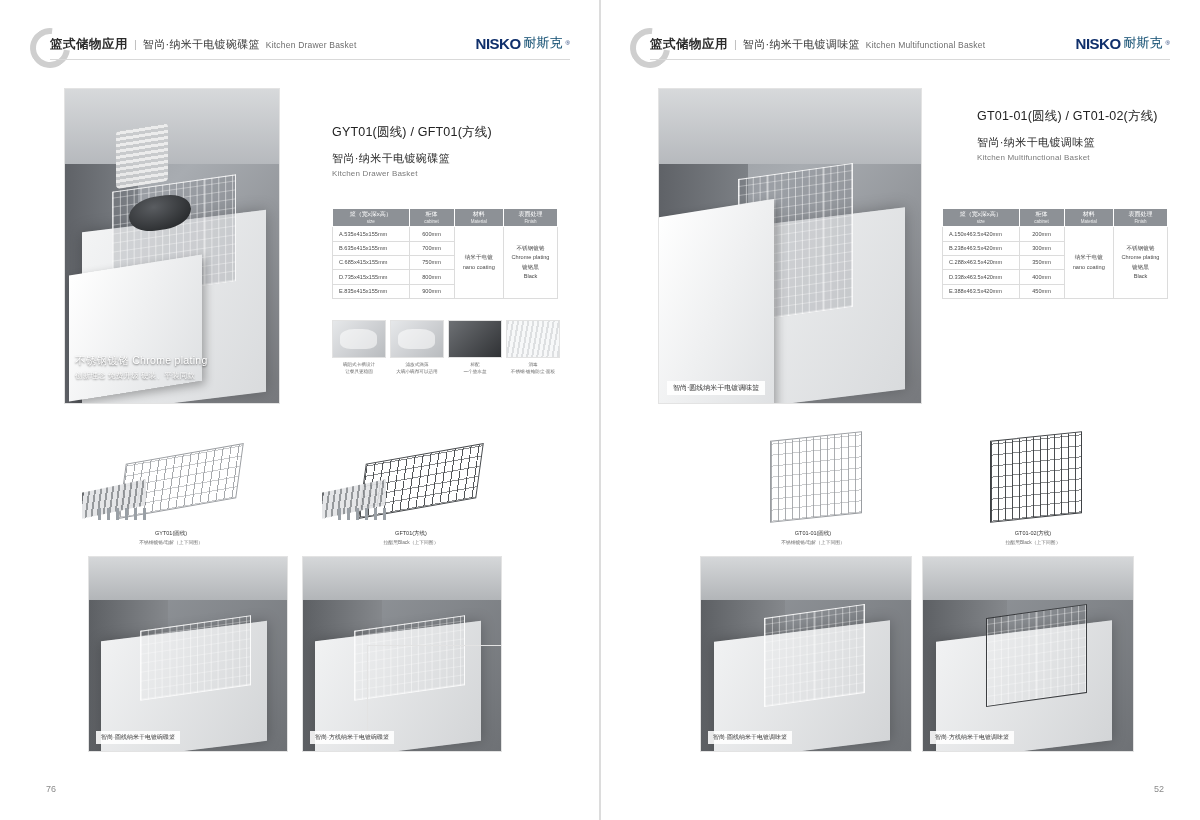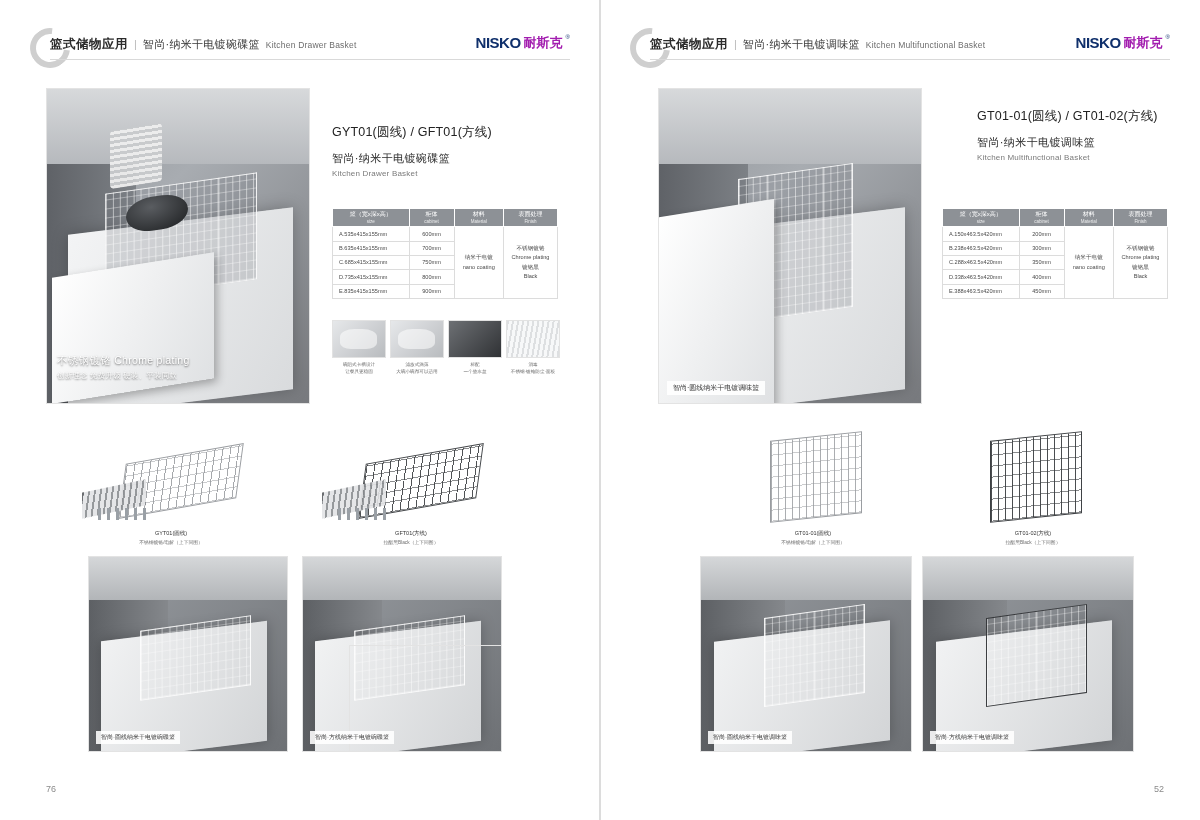--- a/index.html
+++ b/index.html
@@ -63,36 +63,36 @@
   .hdr-en { font-size: 8.5px; color: #6d6d6d; letter-spacing: .2px; }
   .hdr-rule {
     position: absolute;
     left: 20px; top: 31px;
     width: 520px; height: 1px; background: #d9d9d9;
   }
   .page.right .hdr-rule { width: 520px; }
   .logo {
     position: absolute;
     right: 0; top: 6px;
-    display: flex; align-items: flex-start; gap: 3px;
+    display: flex; align-items: center; gap: 3px;
     white-space: nowrap;
   }
   .logo-mark {
     font-size: 15px; font-weight: bold; color: #0f2f6b; letter-spacing: -.5px;
   }
-  .logo-cn { font-size: 13px; font-weight: bold; color: #a21caf; }
+  .logo-cn { font-size: 13px; font-weight: normal; color: #0c4a6e; }
   .logo-tm { font-size: 6px; color: #0f2f6b; vertical-align: super; }
 
   
   .hero {
     position: absolute;
     border: 1px solid #e3e3e3;
     overflow: hidden;
   }
-  .page.left .hero { left: 46px; top: 88px; width: 264px; height: 316px; }
+  .page.left .hero { left: 64px; top: 88px; width: 216px; height: 316px; }
   .page.right .hero { left: 658px; top: 88px; width: 264px; height: 316px; }
   .hero-bg {
     position: absolute; inset: 0;
     background: linear-gradient(135deg, #8f9398 0%, #a8acb1 38%, #77797d 100%);
   }
   .hero .wallL {
     position: absolute; left: 0; top: 0; width: 34%; height: 100%;
     background: linear-gradient(to right, #5f6267, #7d8186);
   }
   .hero .counter {

